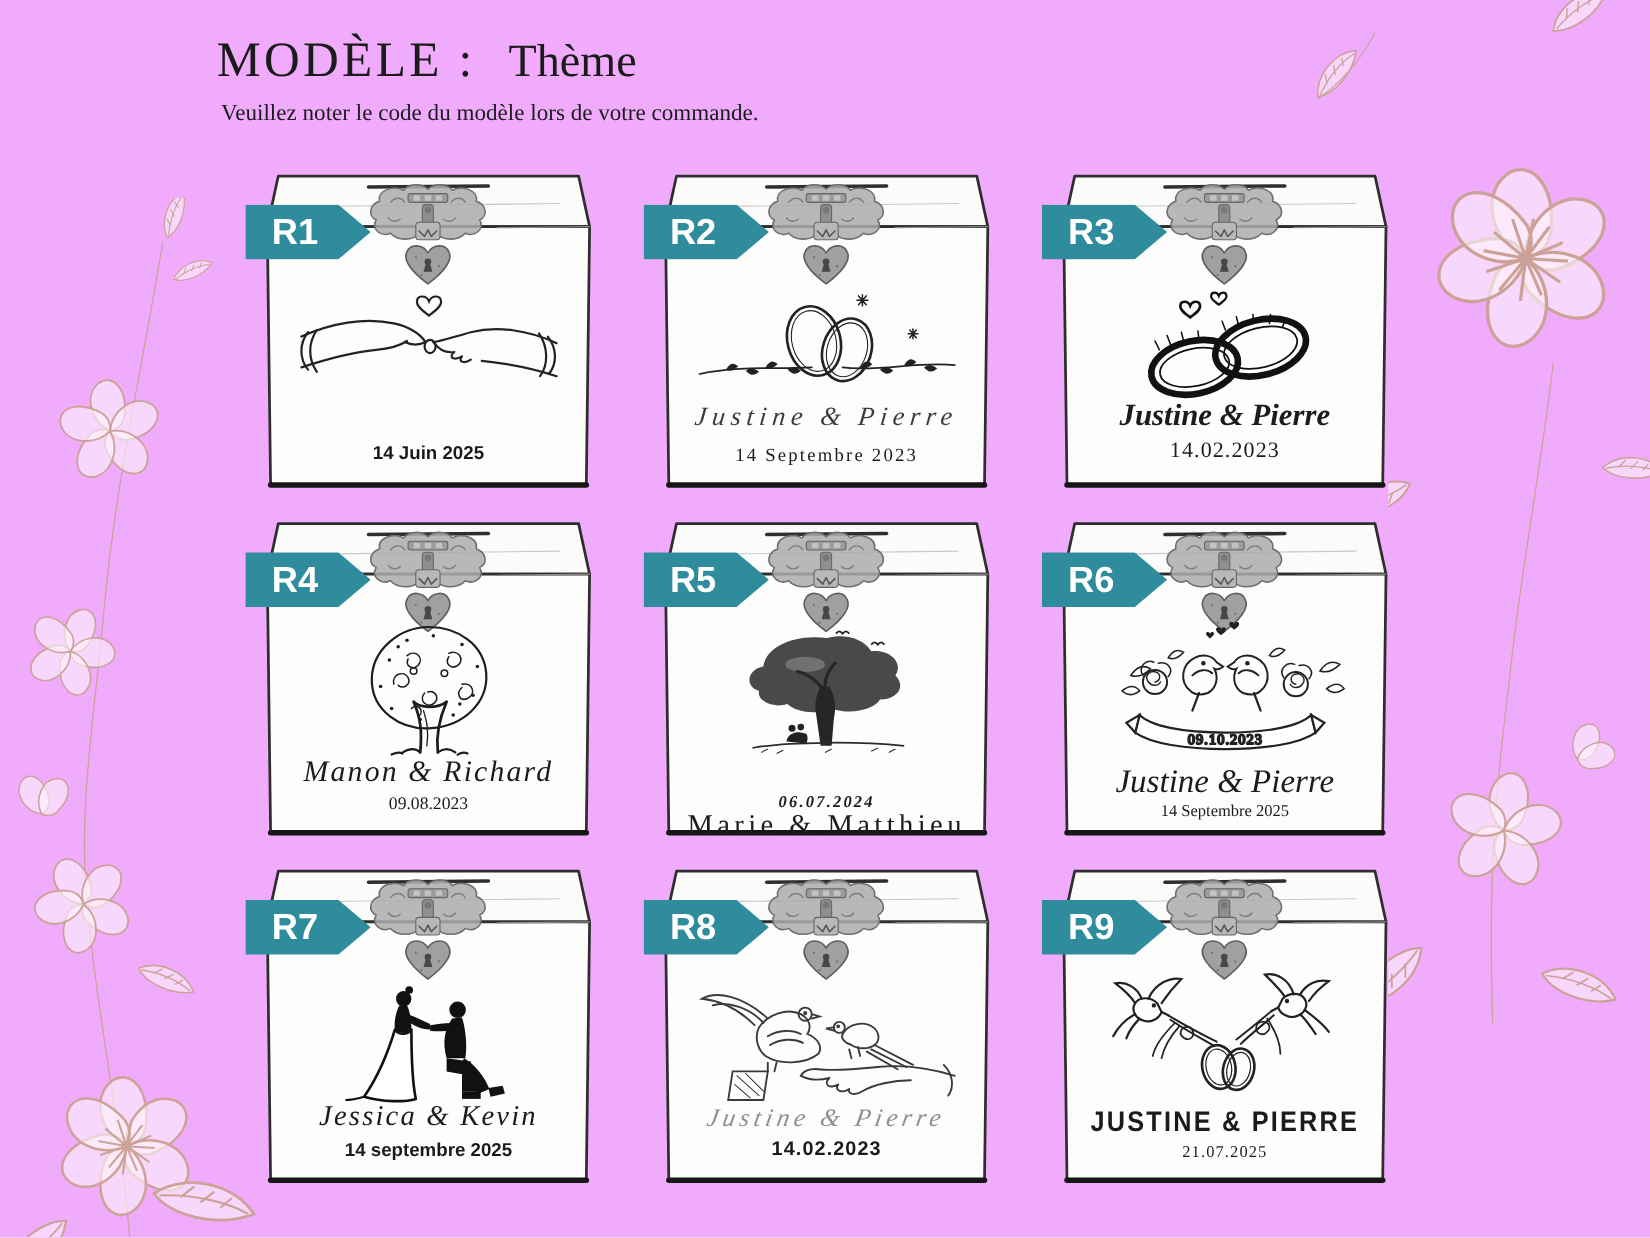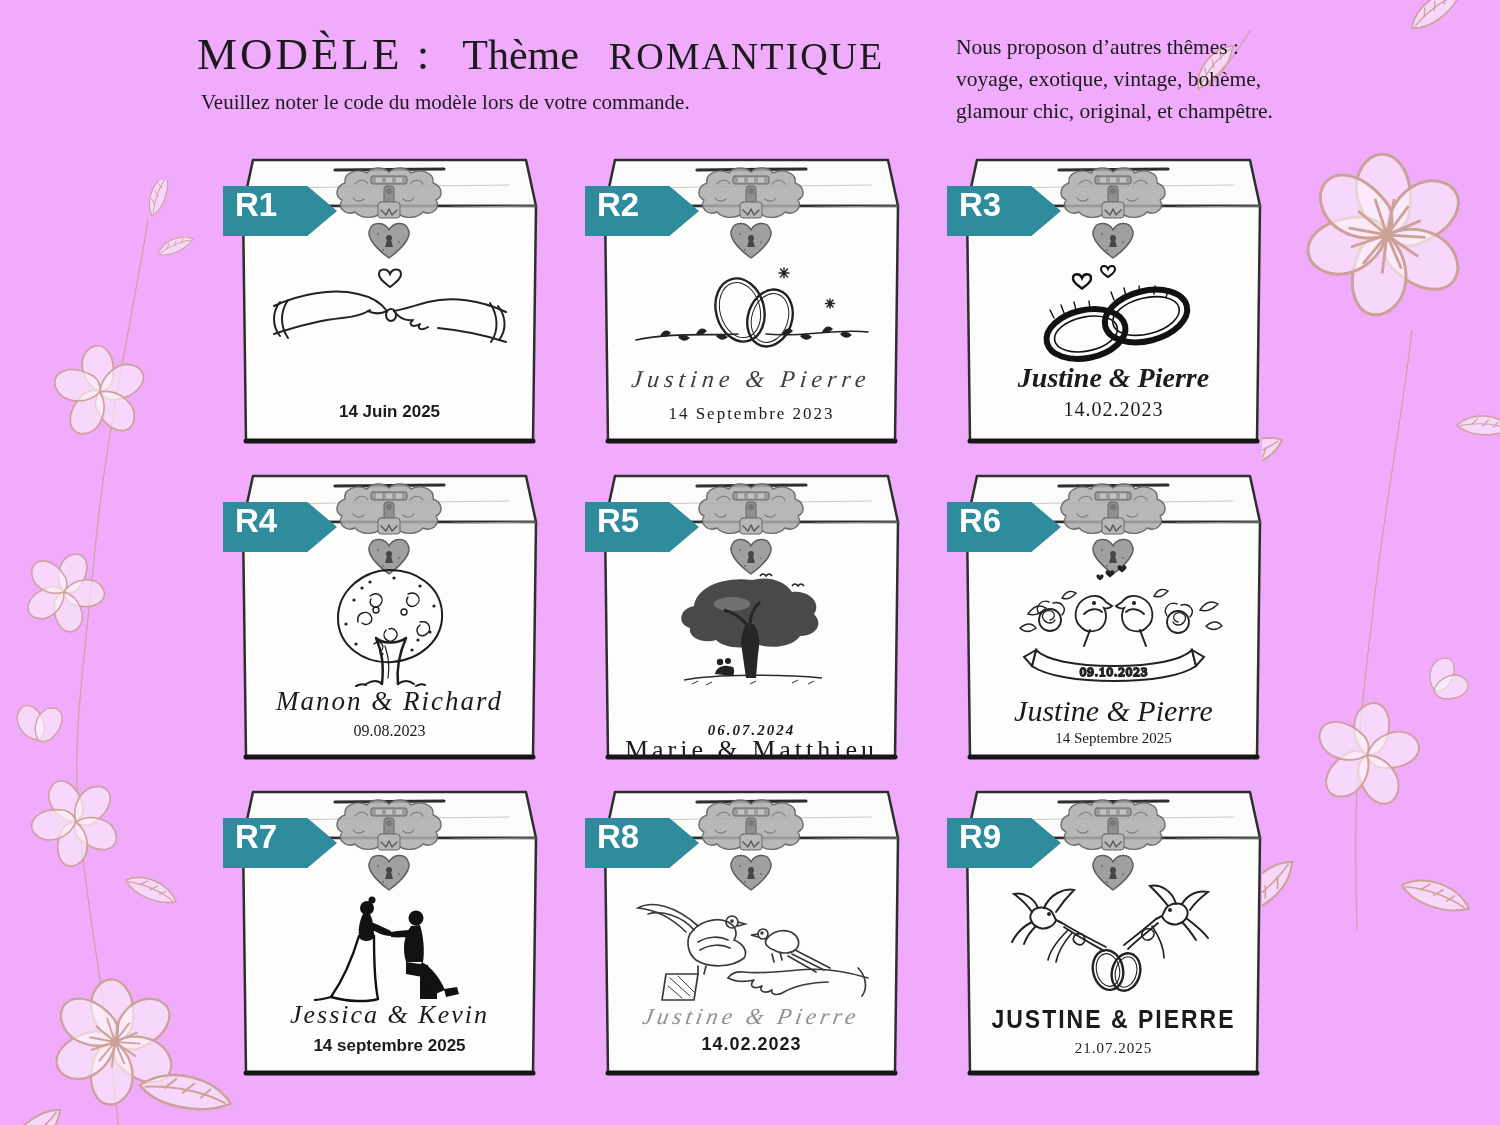--- a/index.html
+++ b/index.html
@@ -13,21 +13,21 @@
   .subtitle{position:absolute;left:201px;top:90px;margin:0;font-size:21px;}
   .note{position:absolute;left:956px;top:32px;margin:0;font-size:21.5px;line-height:1.48;}
   
   .grid{position:absolute;left:237px;top:150px;display:grid;
         grid-template-columns:repeat(3,305px);column-gap:57px;row-gap:18px;}
   .card{position:relative;width:305px;height:298px;}
   .boxart{position:absolute;left:0;top:0;width:305px;height:298px;}
   .illus{position:absolute;left:33px;width:240px;height:130px;}
   .badge{position:absolute;left:-14px;top:36px;width:114px;height:50px;
          background:#2f8c9c;clip-path:polygon(0 0,74% 0,100% 50%,74% 100%,0 100%);
-         display:flex;align-items:flex-start;padding-left:12px;box-sizing:border-box;
+         display:flex;align-items:center;padding-left:24px;box-sizing:border-box;
          color:#fff;font-family:"Liberation Sans",sans-serif;font-size:33px;font-weight:600;
          filter:drop-shadow(2px 3px 2px rgba(40,70,75,.35));}
   .names,.date{position:absolute;left:6%;width:88%;text-align:center;white-space:nowrap;}
   
   .s1{font-style:italic;font-size:26px;}
   .s2{font-style:italic;font-size:24px;letter-spacing:5px;opacity:.85;transform:skewX(-6deg);}
   .s3{font-style:italic;font-size:28px;font-weight:bold;}
   .s4{font-style:italic;font-size:27px;letter-spacing:2px;}
   .s5{font-size:26px;letter-spacing:4px;margin-top:45px;}
   .s6{font-style:italic;font-size:30px;}
@@ -180,28 +180,22 @@
   <svg class="floral" style="left:1180px;top:18px" width="110" height="100" viewBox="0 0 110 100">
     <g class="fl-stroke">
         <use href="#leafx" transform="translate(18,70) rotate(-42)"></use>
         <path class="fl-line" d="M70 12 C55 40,35 60,18 72"></path>
       </g>
   </svg>
 
   <h1 class="title">
     <span class="t1">MODÈLE :</span>
     <span class="t2">Thème</span>
-    <span class="t3">ROMANTIQUE</span>
   </h1>
   <p class="subtitle">Veuillez noter le code du modèle lors de votre commande.</p>
-  <p class="note">
-    <span>Nous proposon d’autres thêmes :</span><br>
-    <span>voyage, exotique, vintage, bohème,</span><br>
-    <span>glamour chic, original, et champêtre.</span>
-  </p>
 
   <main class="grid">
 
     <article class="card">
       <svg class="boxart" viewBox="0 0 305 298">
           <use href="#boxsym" width="305" height="298"></use>
         </svg>
       <svg class="illus" style="top:100px" viewBox="0 0 240 130">
         <g fill="none" stroke="#222" stroke-width="2" stroke-linecap="round">
           <path d="M120 24 c-2.5 -6 -11 -6 -11 .5 c0 4.5 5.5 8 11 12.5 c5.5 -4.5 11 -8 11 -12.5 c0 -6.5 -8.5 -6.5 -11 -.5 Z"></path>

